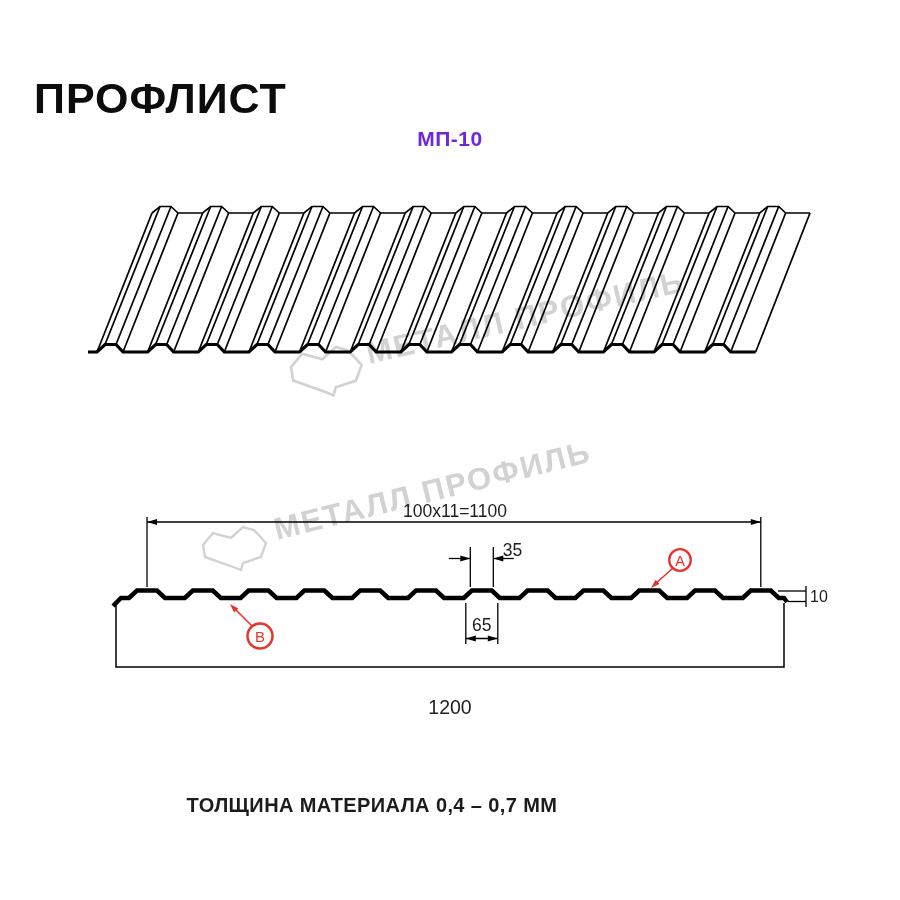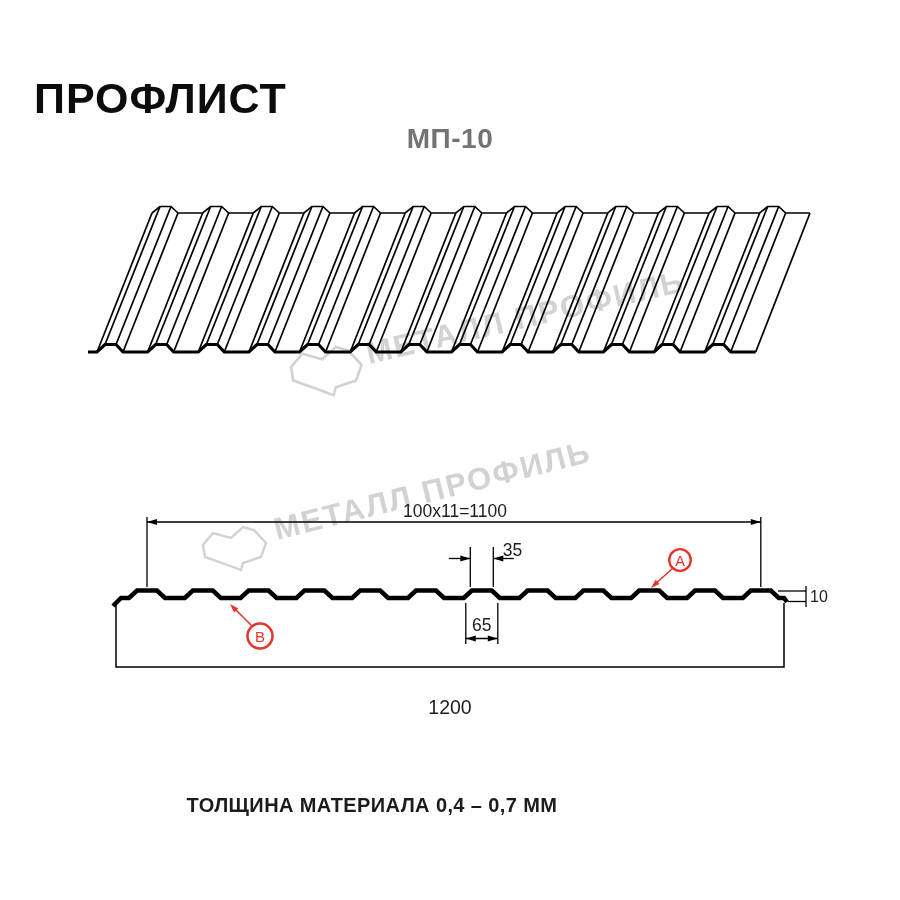--- a/index.html
+++ b/index.html
@@ -6,21 +6,21 @@
   body{
     width:900px;height:900px;background:#ffffff;position:relative;overflow:hidden;
     font-family:"Liberation Sans", sans-serif;
   }
   .page-title{
     position:absolute;top:76px;left:0;width:800px;text-align:left;
     font-size:43px;font-weight:800;letter-spacing:1px;color:#0c0c0c;line-height:44px;margin-left:34px;
   }
   .page-subtitle{
     position:absolute;top:127px;left:0;width:900px;text-align:center;
-    font-size:28px;font-weight:700;letter-spacing:.5px;color:#737373;line-height:24px;
+    font-size:21px;font-weight:700;letter-spacing:.5px;color:#6d28d9;line-height:24px;
   }
   .footer-note{
     position:absolute;top:794px;left:0;width:744px;text-align:center;
     font-size:20px;font-weight:700;letter-spacing:.4px;color:#1c1c1c;
   }
   svg{position:absolute;left:0;top:0;}
   svg text{font-family:"Liberation Sans", sans-serif;}
   .dim-text{fill:#1e1e1e;}
   .wm-text{fill:#d2d2d2;font-weight:700;letter-spacing:2px;}
 </style>

